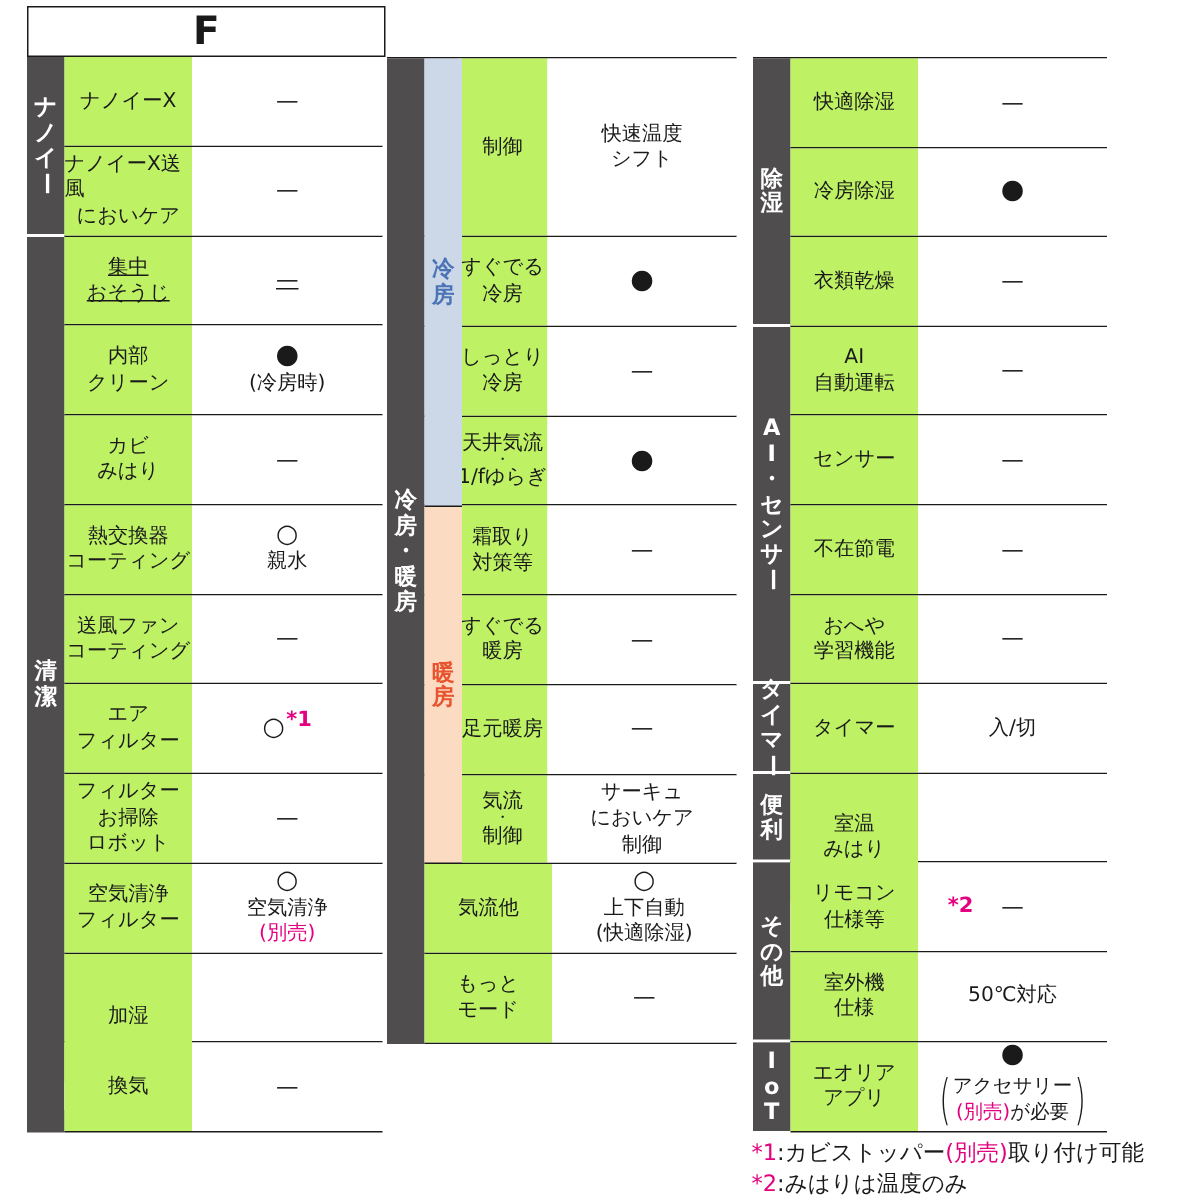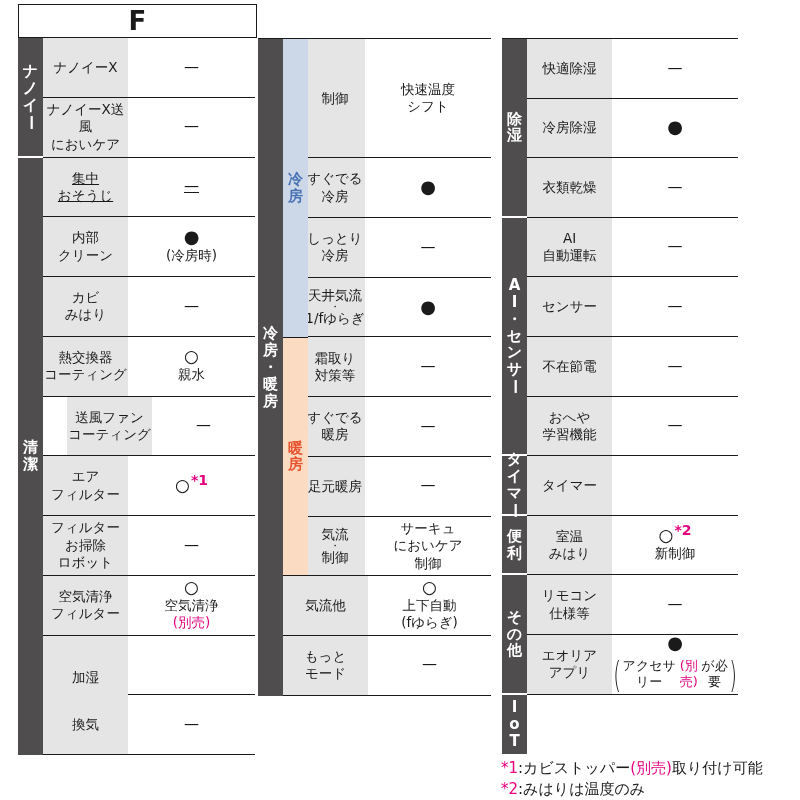--- a/index.html
+++ b/index.html
@@ -23,41 +23,41 @@
   .catbar{flex:0 0 25px;width:25px;display:flex;flex-direction:column;}
   .catseg{background:#4f4d4d;box-sizing:border-box;border-bottom:2px solid #fff;display:flex;}
   .catseg:last-child{border-bottom:none;}
   .vtext{flex:1;display:flex;flex-direction:column;align-items:center;justify-content:center;}
   .vch{color:#fff;font-weight:bold;font-size:15px;line-height:1.12;}
   .rot{transform:rotate(90deg);}
 
   
   .content{flex:1;display:flex;flex-direction:column;}
   .row{display:flex;box-sizing:border-box;border-bottom:1px solid #1a1a1a;}
-  .lbl{flex:0 0 85px;width:85px;background:#e5e5e5;display:flex;flex-direction:column;
-       align-items:center;justify-content:center;text-align:center;}
+  .lbl{flex:0 0 85px;width:85px;background:#bef264;display:flex;flex-direction:column;
+       align-items:center;justify-content:center;text-align:left;}
   .t-mid .lbl{flex:0 0 60px;width:60px;}
   .t-mid .lbl.wide{flex:0 0 85px;width:85px;}
   .t-mid .row.banded{padding-left:22px;}
   .lline{font-size:13.5px;line-height:1.28;}
   .dotline{font-size:10px;line-height:0.55;}
   .val{flex:1;background:#fff;display:flex;flex-direction:column;align-items:center;
        justify-content:center;text-align:center;}
   .vline{font-size:13.5px;line-height:1.3;display:flex;align-items:center;justify-content:center;}
   .vline.small{font-size:13px;line-height:1.3;}
   .sym-f{font-size:18px;line-height:1.05;}
   .sym-o{font-size:17px;line-height:1.05;}
   .dash{font-size:15px;}
   .m{color:#e4007f;}
   .note{font-size:14px;position:relative;top:-6px;margin-left:1px;font-weight:bold;}
 
   
   .prow{display:flex;align-items:center;justify-content:center;margin-top:1px;}
   .pn{font-size:36px;font-weight:200;transform:scale(0.55,1.0);margin:0 -2px;}
-  .pc{display:flex;flex-direction:row;}
+  .pc{display:flex;flex-direction:column;}
 
   
   .bandcol{position:absolute;left:25px;top:0;width:25px;display:flex;flex-direction:column;z-index:2;}
   .bandseg{box-sizing:border-box;border-bottom:1px solid #1a1a1a;display:flex;}
   .bandseg.cool{background:#ccd7e8;}
   .bandseg.heat{background:#fbdcc3;}
   .bch{font-weight:bold;font-size:15px;line-height:1.12;}
   .cool .bch{color:#4a74b5;}
   .heat .bch{color:#e8542f;}
 
@@ -154,21 +154,21 @@
           </div>
           <div class="val">
             <div class="vline">
               <span class="sym-o">○</span>
             </div>
             <div class="vline">
               <span>親水</span>
             </div>
           </div>
         </div>
-        <div class="row" style="height: 59.75px; padding-left: 24px;">
+        <div class="row" style="height: 59.75px;">
           <div class="lbl">
             <div class="lline">送風ファン</div>
             <div class="lline">コーティング</div>
           </div>
           <div class="val">
             <div class="vline">
               <span class="dash">—</span>
             </div>
           </div>
         </div>
@@ -350,21 +350,21 @@
             <div class="lline">気流他</div>
           </div>
           <div class="val">
             <div class="vline">
               <span class="sym-o">○</span>
             </div>
             <div class="vline">
               <span>上下自動</span>
             </div>
             <div class="vline">
-              <span>(fゆらぎ)</span>
+              <span>(快適除湿)</span>
             </div>
           </div>
         </div>
         <div class="row" style="height: 59.7px;">
           <div class="lbl wide">
             <div class="lline">もっと</div>
             <div class="lline">モード</div>
           </div>
           <div class="val">
             <div class="vline">
@@ -506,22 +506,27 @@
           <div class="val">
             <div class="vline">
               <span class="dash">—</span>
             </div>
           </div>
         </div>
         <div class="row" style="height: 59.6px;">
           <div class="lbl">
             <div class="lline">タイマー</div>
           </div>
-        </div>
-        <div class="row" style="height: 59.6px;">
+          <div class="val">
+            <div class="vline">
+              <span>入/切</span>
+            </div>
+          </div>
+        </div>
+        <div class="row" style="height: 59.6px; flex-direction: column;">
           <div class="lbl">
             <div class="lline">室温</div>
             <div class="lline">みはり</div>
           </div>
           <div class="val">
             <div class="vline">
               <span class="sym-o">○</span>
               <span class="note m">*2</span>
             </div>
             <div class="vline">
@@ -530,20 +535,31 @@
           </div>
         </div>
         <div class="row" style="height: 59.6px;">
           <div class="lbl">
             <div class="lline">リモコン</div>
             <div class="lline">仕様等</div>
           </div>
           <div class="val">
             <div class="vline">
               <span class="dash">—</span>
+            </div>
+          </div>
+        </div>
+        <div class="row" style="height: 59.6px;">
+          <div class="lbl">
+            <div class="lline">室外機</div>
+            <div class="lline">仕様</div>
+          </div>
+          <div class="val">
+            <div class="vline">
+              <span>50℃対応</span>
             </div>
           </div>
         </div>
         <div class="row" style="height: 60px;">
           <div class="lbl">
             <div class="lline">エオリア</div>
             <div class="lline">アプリ</div>
           </div>
           <div class="val">
             <div class="vline">

